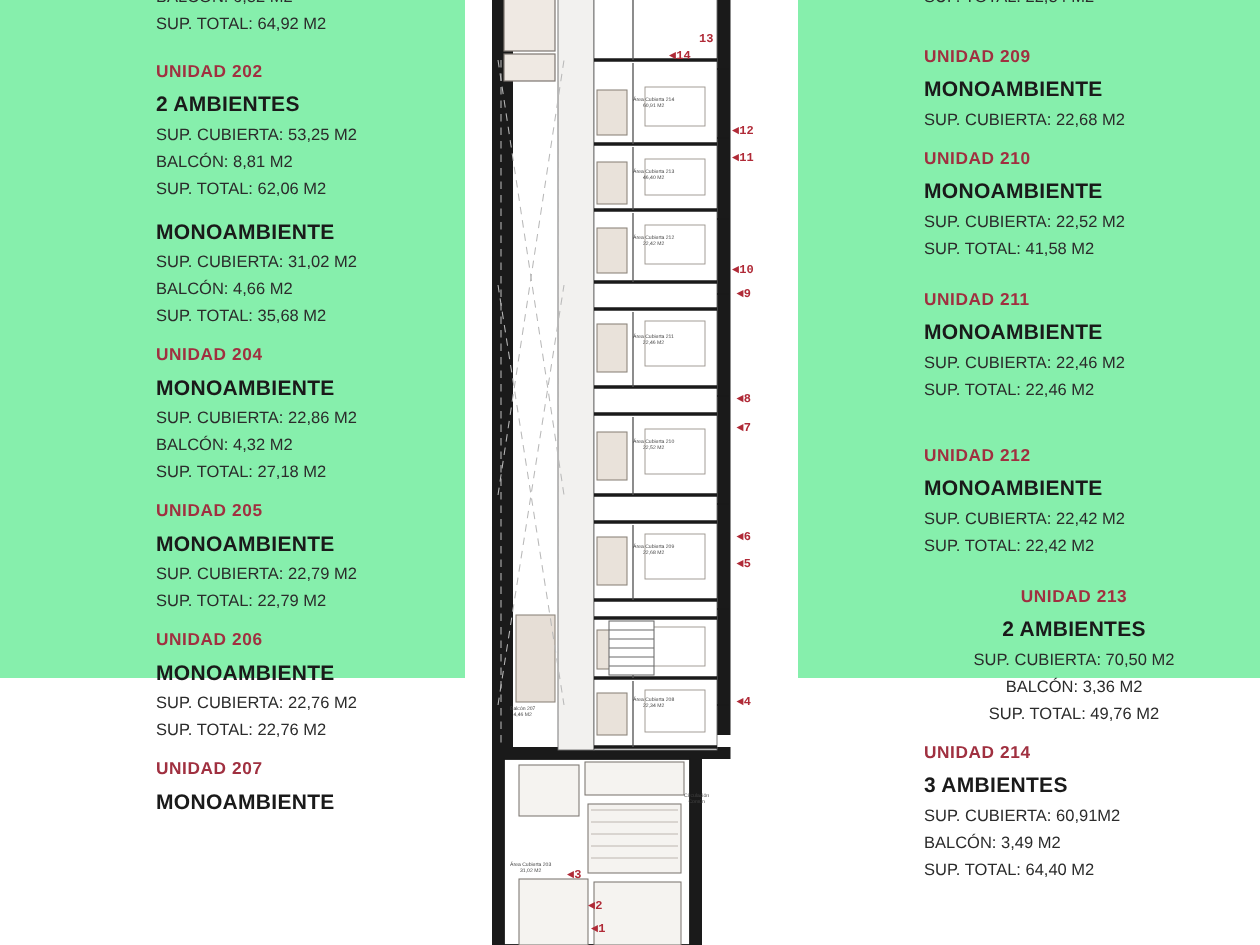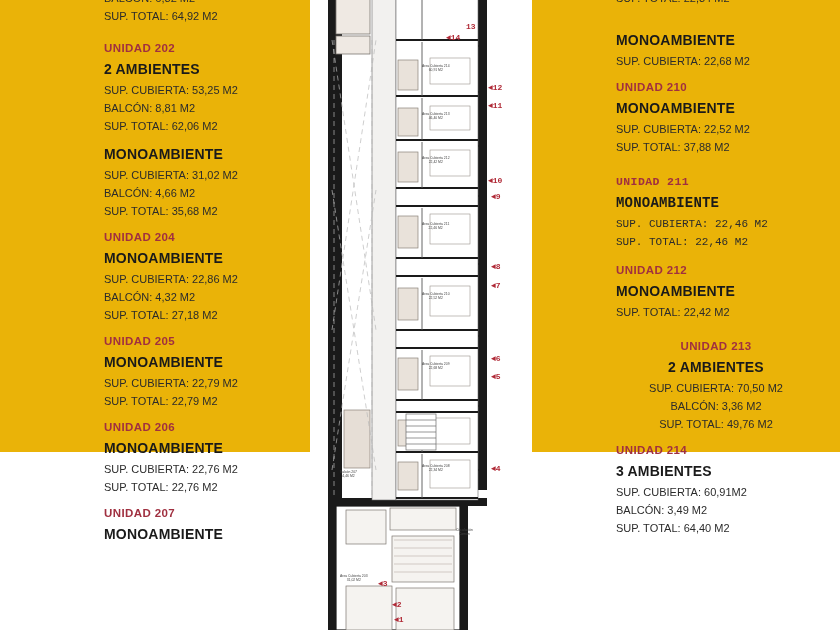--- a/index.html
+++ b/index.html
@@ -11,21 +11,21 @@
     width: 840px;
     height: 630px;
     font-family: "Liberation Sans", sans-serif;
     overflow: hidden;
     position: relative;
   }
   #page {
     position: relative;
     width: 840px;
     height: 452px;
-    background: #eab308;
+    background: #86efac;
   }
 
   
   .col {
     position: absolute;
     top: 0;
     width: 200px;
     padding-top: 0;
   }
   .col-left  { left: 104px; }
@@ -145,41 +145,43 @@
     </div>
   </div>
 
   <div class="col col-right">
 
     <div class="unit clipped-top" style="margin-top:-8px;">
       <div class="unit-line">SUP. TOTAL: 22,34 M2</div>
     </div>
 
     <div class="unit" style="margin-top:22px;">
+      <div class="unit-title">UNIDAD 209</div>
       <div class="unit-type">MONOAMBIENTE</div>
       <div class="unit-line">SUP. CUBIERTA: 22,68 M2</div>
     </div>
 
     <div class="unit" style="margin-bottom:22px;">
       <div class="unit-title">UNIDAD 210</div>
       <div class="unit-type">MONOAMBIENTE</div>
       <div class="unit-line">SUP. CUBIERTA: 22,52 M2</div>
-      <div class="unit-line">SUP. TOTAL: 37,88 M2</div>
-    </div>
-
-    <div class="unit" style="margin-bottom:16px;font-family:Liberation Mono, monospace;">
+      <div class="unit-line">SUP. TOTAL: 41,58 M2</div>
+    </div>
+
+    <div class="unit" style="margin-bottom:32px;">
       <div class="unit-title">UNIDAD 211</div>
       <div class="unit-type">MONOAMBIENTE</div>
       <div class="unit-line">SUP. CUBIERTA: 22,46 M2</div>
       <div class="unit-line">SUP. TOTAL: 22,46 M2</div>
     </div>
 
     <div class="unit" style="margin-bottom:22px;">
       <div class="unit-title">UNIDAD 212</div>
       <div class="unit-type">MONOAMBIENTE</div>
+      <div class="unit-line">SUP. CUBIERTA: 22,42 M2</div>
       <div class="unit-line">SUP. TOTAL: 22,42 M2</div>
     </div>
 
     <div class="unit" style="margin-bottom:14px;text-align:center;">
       <div class="unit-title">UNIDAD 213</div>
       <div class="unit-type">2 AMBIENTES</div>
       <div class="unit-line">SUP. CUBIERTA: 70,50 M2</div>
       <div class="unit-line">BALCÓN: 3,36 M2</div>
       <div class="unit-line">SUP. TOTAL: 49,76 M2</div>
     </div>

